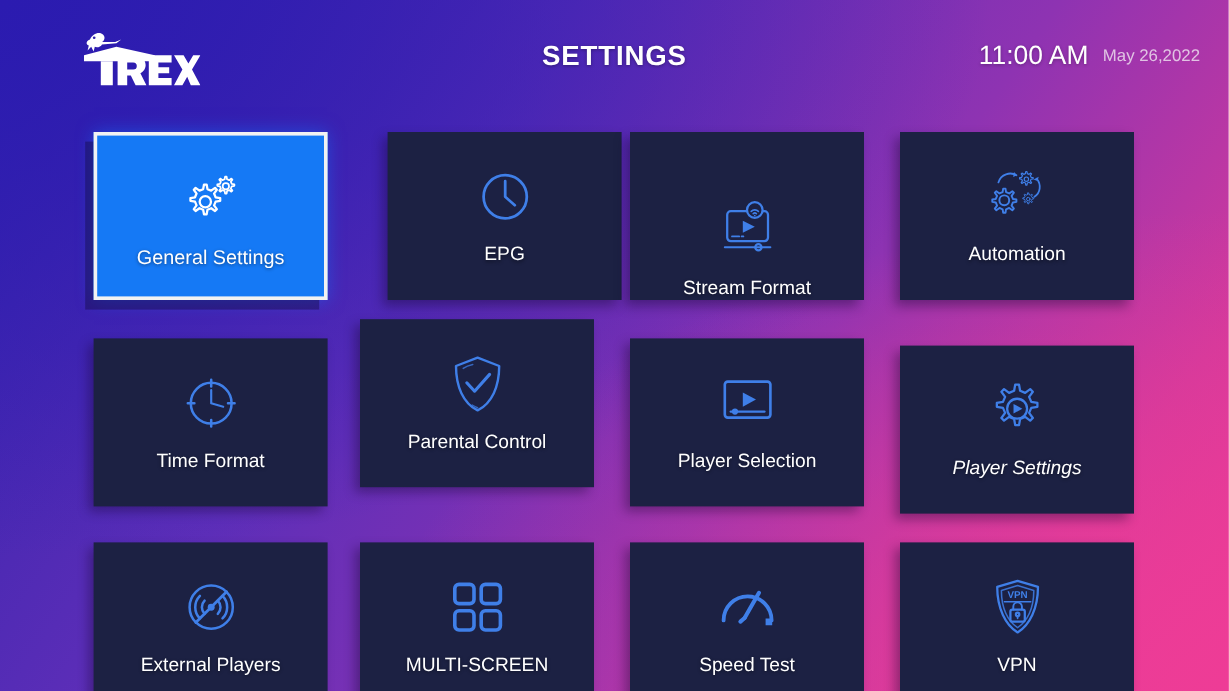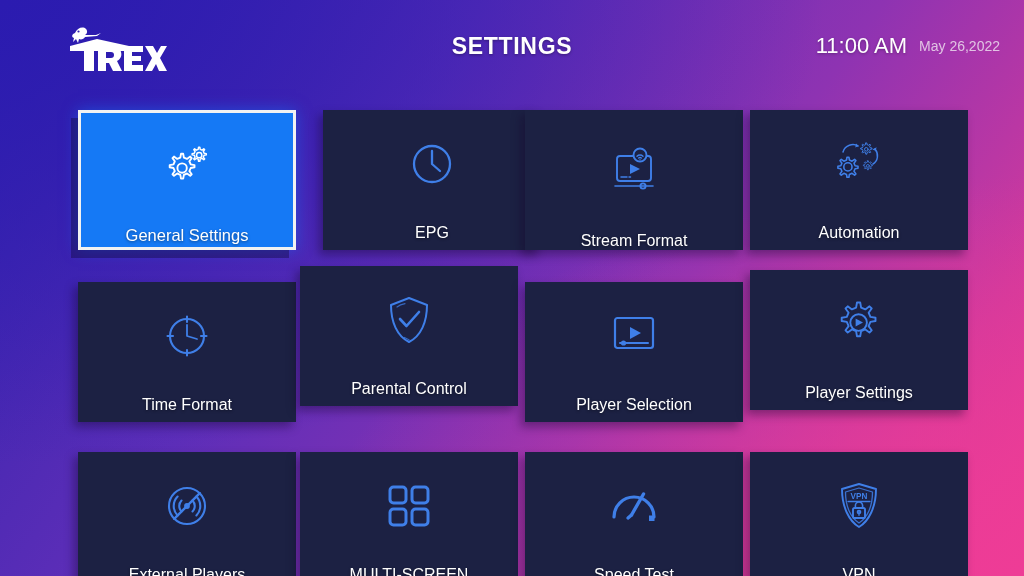--- a/index.html
+++ b/index.html
@@ -54,28 +54,27 @@
   }
 
   
   #tile-grid {
     position: absolute;
     left: 78px; top: 110px;
     width: 872px;
   }
   .tile {
     position: absolute;
-    width: 218px; height: 140px;
+    width: 195px; height: 140px;
     background: #1c2143;
     box-shadow: -4px 5px 9px rgba(20,5,45,0.40);
     display: flex;
     flex-direction: column;
     align-items: center;
     justify-content: flex-start;
-    gap: 20px;
   }
   .tile.selected {
     background: #1579f5;
     border: 3px solid #f2f2f2;
     box-shadow: -7px 8px 0 rgba(23,12,70,0.45), 0 0 14px rgba(20,110,250,0.55);
   }
   .tile-icon {
     margin-top: 28px;
     width: 52px; height: 52px;
     display: flex; align-items: center; justify-content: center;
@@ -227,21 +226,21 @@
         <svg width="50" height="44" viewBox="0 0 50 44" fill="none" stroke="#3f7fe8" stroke-width="2.2" stroke-linecap="round" stroke-linejoin="round">
           <rect x="6" y="4" width="38" height="30" rx="2.5"></rect>
           <path d="M21 13 L32 19 L21 25 Z" fill="#3f7fe8" stroke="none"></path>
           <path d="M11 29 L39 29" stroke-width="2"></path>
           <circle cx="14.5" cy="29" r="2.6" fill="#3f7fe8" stroke="none"></circle>
         </svg>
       </div>
       <div class="tile-label">Player Selection</div>
     </div>
 
-    <div class="tile" style="left:672px; top:160px;">
+    <div class="tile" style="left:672px; top:178px;font-style:italic;">
       <div class="tile-icon">
         <svg width="50" height="48" viewBox="0 0 50 48" fill="none" stroke="#3f7fe8" stroke-width="1.9" stroke-linecap="round" stroke-linejoin="round">
           <g transform="translate(3,1)">
             <path d="M20 1.5 l3.2 0 .9 5.1 4.2 1.8 4.2-3.1 2.2 2.2 -3.1 4.2 1.8 4.2 5.1 .9 0 3.2 -5.1 .9 -1.8 4.2 3.1 4.2 -2.2 2.2 -4.2-3.1 -4.2 1.8 -.9 5.1 -3.2 0 -.9-5.1 -4.2-1.8 -4.2 3.1 -2.2-2.2 3.1-4.2 -1.8-4.2 -5.1-.9 0-3.2 5.1-.9 1.8-4.2 -3.1-4.2 2.2-2.2 4.2 3.1 4.2-1.8 Z"></path>
             <circle cx="21.6" cy="21.6" r="8.3"></circle>
             <path d="M18.6 17.6 L26 21.6 L18.6 25.6 Z" fill="#3f7fe8" stroke="none"></path>
           </g>
         </svg>
       </div>
       <div class="tile-label">Player Settings</div>

